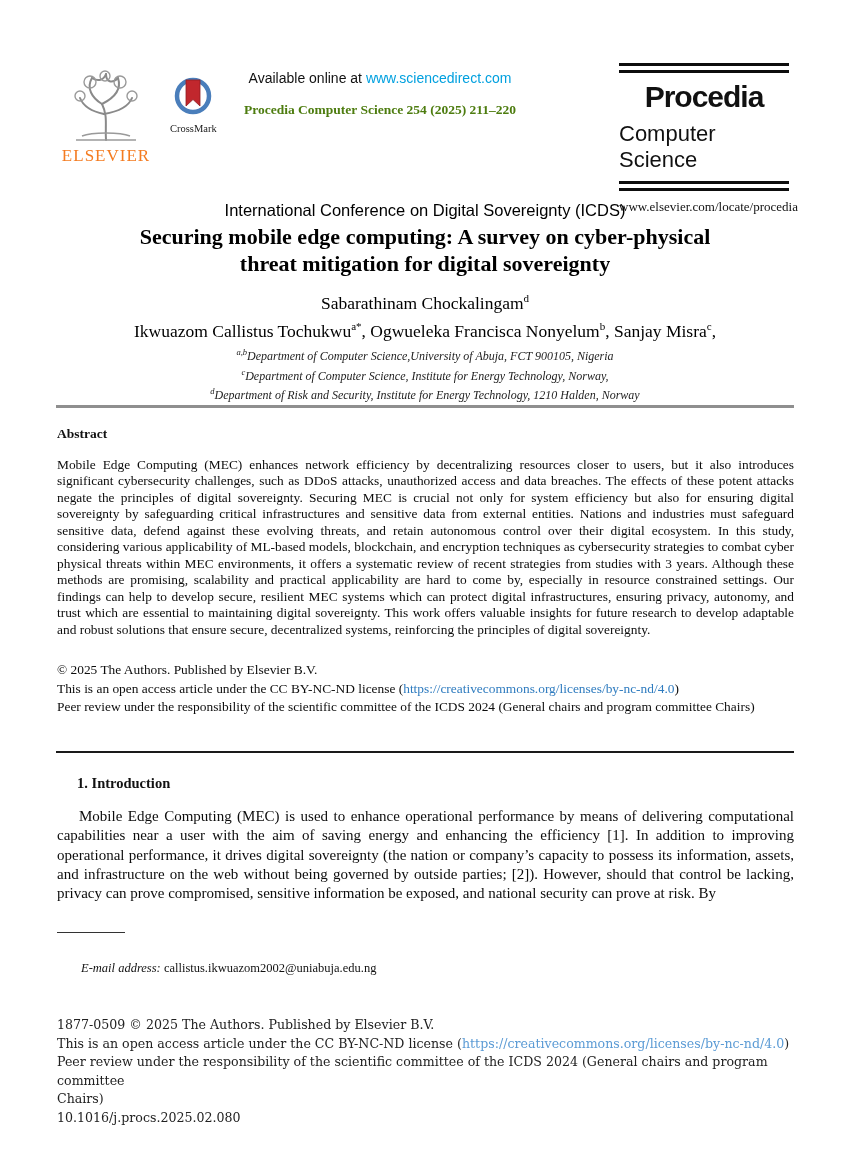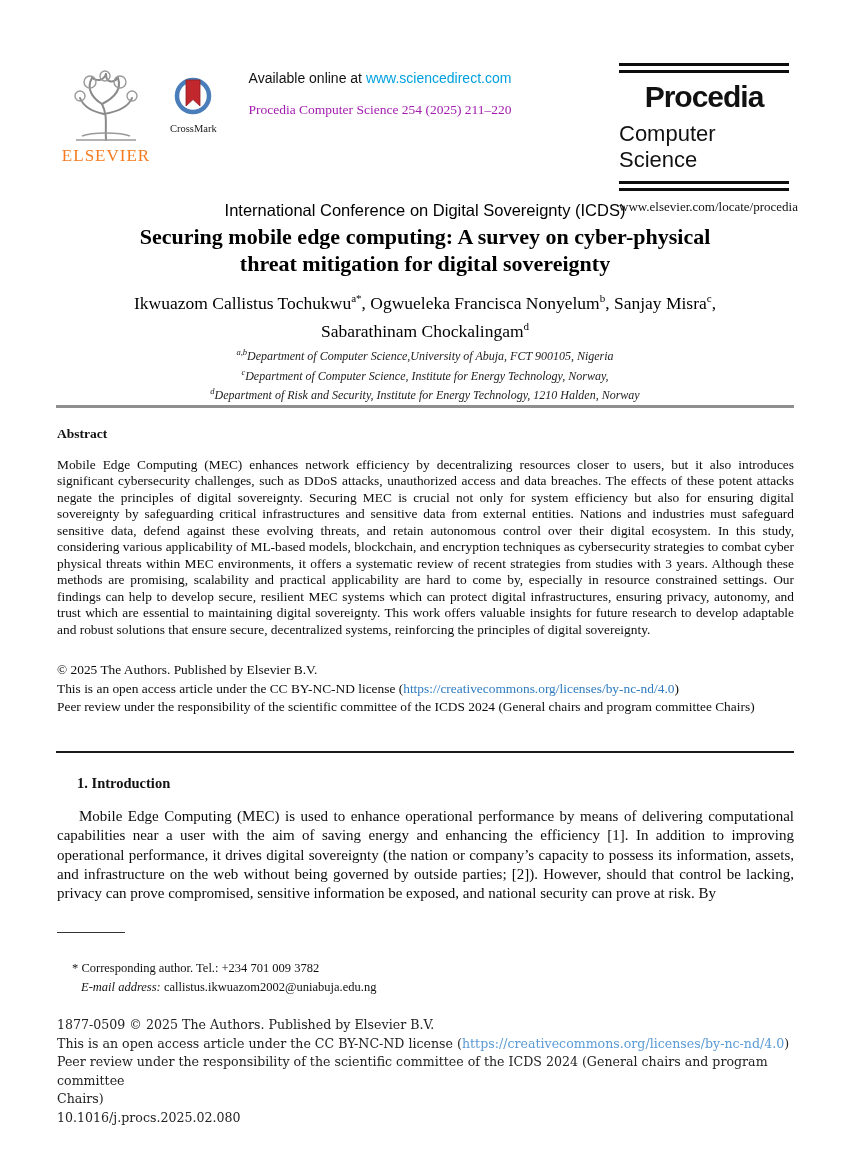--- a/index.html
+++ b/index.html
@@ -12,21 +12,21 @@
   .elsevier .tree { display:block; margin:0 auto; }
   .elsevier .wordmark { font-size:17px; letter-spacing:1px; color:var(--elsevier-orange); margin-top:2px; }
 
   .crossmark { position:absolute; left:170px; top:76px; width:60px; text-align:left; }
   .crossmark .cm-label { font-size:10.5px; color:#222; margin-top:1px; }
 
   .center-head { position:absolute; left:215px; top:70px; width:330px; text-align:center; }
   .avail { font-family:"Liberation Sans", sans-serif; font-size:14px; color:#111; }
   .avail a { color:var(--sciencedirect-link); text-decoration:none; }
   .sd-logo { font-family:"Liberation Sans", sans-serif; font-weight:bold; font-size:25px; color:#000; margin-top:22px; letter-spacing:-0.5px; }
-  .journal-ref { font-size:13.5px; margin-top:16px; color:#a21caf; }
+  .journal-ref { font-size:13.5px; margin-top:16px; color:#4d7c0f;font-weight:bold; }
 
   .procedia { position:absolute; left:619px; top:63px; width:170px; }
   .dbl { height:10px; border-top:3.5px solid #0d0d0d; border-bottom:3.5px solid #0d0d0d; }
   .procedia .p-title { font-family:"Liberation Sans", sans-serif; font-weight:bold; font-size:30px; letter-spacing:-1px; text-align:center; line-height:44px; margin-top:2px; }
   .procedia .p-sub { font-family:"Liberation Sans", sans-serif; font-size:22px; margin:2px 0 8px 0; }
   .procedia .p-site { font-size:13px; text-align:center; margin-top:8px; }
 
   
   .conference { position:absolute; left:0; top:201px; width:850px; text-align:center;
                 font-family:"Liberation Sans", sans-serif; font-size:16.5px; color:#000; }
@@ -125,24 +125,24 @@
 
   <div class="conference">International Conference on Digital Sovereignty (ICDS)</div>
 
   <div class="paper-title">
     <div>Securing mobile edge computing: A survey on cyber-physical</div>
     <div>threat mitigation for digital sovereignty</div>
   </div>
 
   <div class="authors">
     <div>
-      <span><span>Ikwuazom Callistus Tochukwu</span><sup><span>a</span><span>*</span></sup><span>, </span></span><span><span>Ogwueleka Francisca Nonyelum</span><sup>b</sup><span>, </span></span><span><span>Sanjay Misra</span><sup>c</sup><span>,</span></span>
+      <span><span>Sabarathinam Chockalingam</span><sup>d</sup></span>
     </div>
     <div>
-      <span><span>Sabarathinam Chockalingam</span><sup>d</sup></span>
+      <span><span>Ikwuazom Callistus Tochukwu</span><sup><span>a</span><span>*</span></sup><span>, </span></span><span><span>Ogwueleka Francisca Nonyelum</span><sup>b</sup><span>, </span></span><span><span>Sanjay Misra</span><sup>c</sup><span>,</span></span>
     </div>
   </div>
 
   <div class="affiliations">
     <div><sup>a,b</sup><span>Department of Computer Science,University  of Abuja, FCT 900105, Nigeria</span></div>
     <div><sup>c</sup><span>Department of Computer Science, Institute for Energy Technology, Norway,</span></div>
     <div><sup>d</sup><span>Department of Risk and Security, Institute for Energy Technology, 1210 Halden, Norway</span></div>
   </div>
 
   <div class="rule-gray"></div>
@@ -157,21 +157,20 @@
   </div>
 
 
   <div class="rule-black"></div>
 
   <div class="intro-head">1. Introduction</div>
   <div class="intro-body">Mobile Edge Computing (MEC) is used to enhance operational performance by means of delivering computational capabilities near a user with the aim of saving energy and enhancing the efficiency [1]. In addition to improving operational performance, it drives digital sovereignty (the nation or company’s capacity to possess its information, assets, and infrastructure on the web without being governed by outside parties; [2]). However, should that control be lacking, privacy can prove compromised, sensitive information be exposed, and national security can prove at risk. By</div>
 
   <div class="rule-foot"></div>
   <div class="footnotes">
-    <div>* Corresponding author. Tel.: +234 701 009 3782</div>
     <div class="fn-email-line"><span class="fn-email-label">E-mail address:</span><span> callistus.ikwuazom2002@uniabuja.edu.ng</span></div>
   </div>
 
   <div class="footer">
     <div>1877-0509 © 2025 The Authors. Published by Elsevier B.V.</div>
     <div><span>This is an open access article under the CC BY-NC-ND license (</span><a href="#">https://creativecommons.org/licenses/by-nc-nd/4.0</a><span>)</span></div>
     <div>Peer review under the responsibility of the scientific committee of the ICDS 2024 (General chairs and program committee</div>
     <div>Chairs)</div>
     <div>10.1016/j.procs.2025.02.080</div>
   </div>

